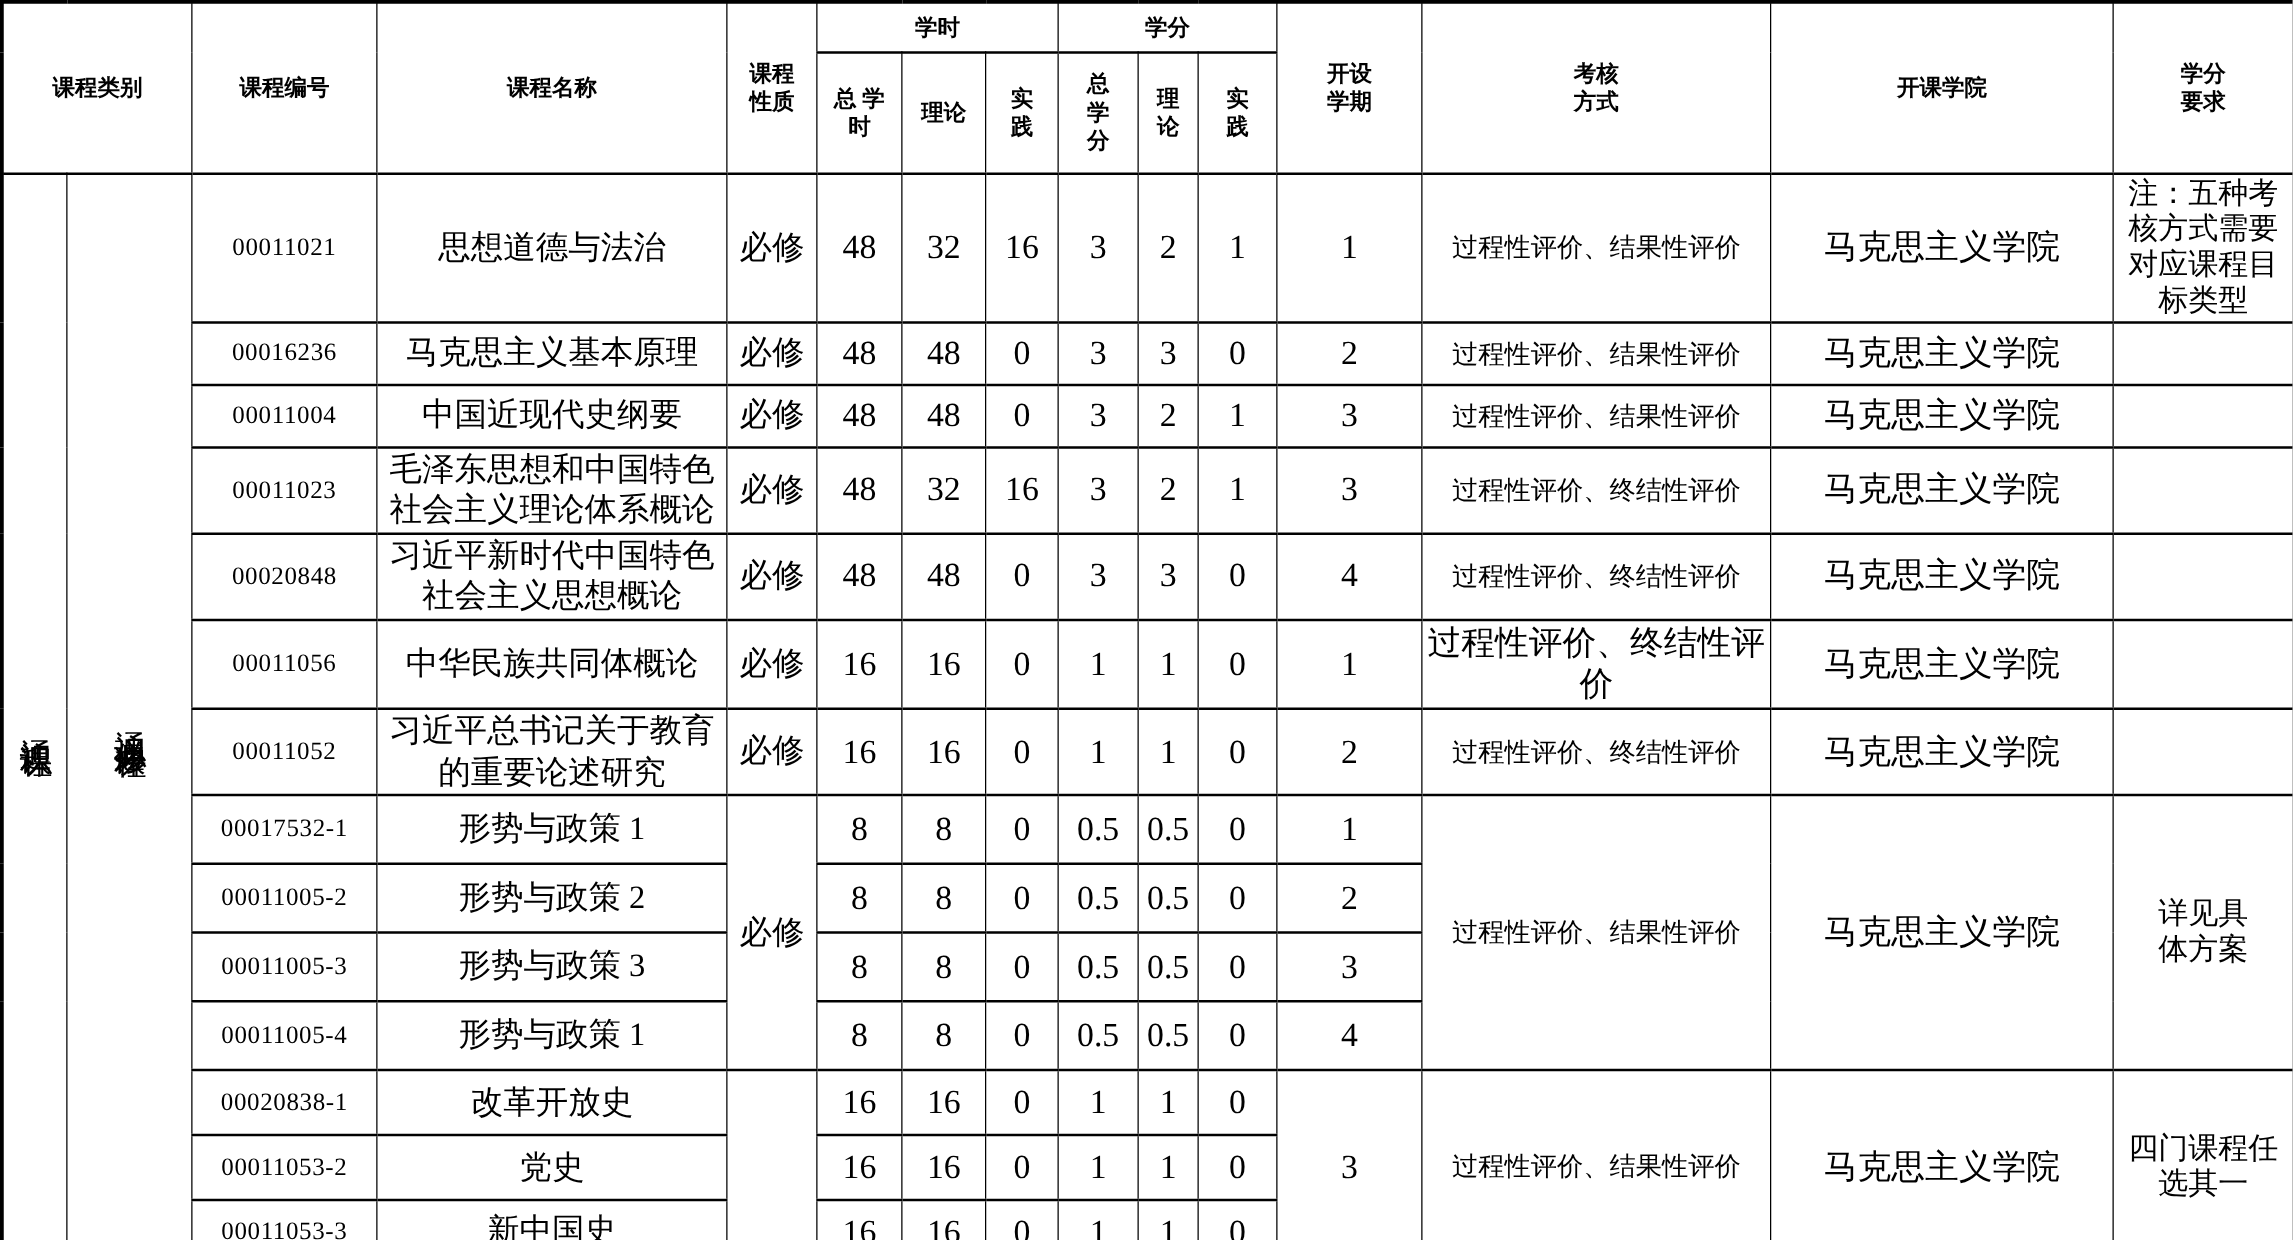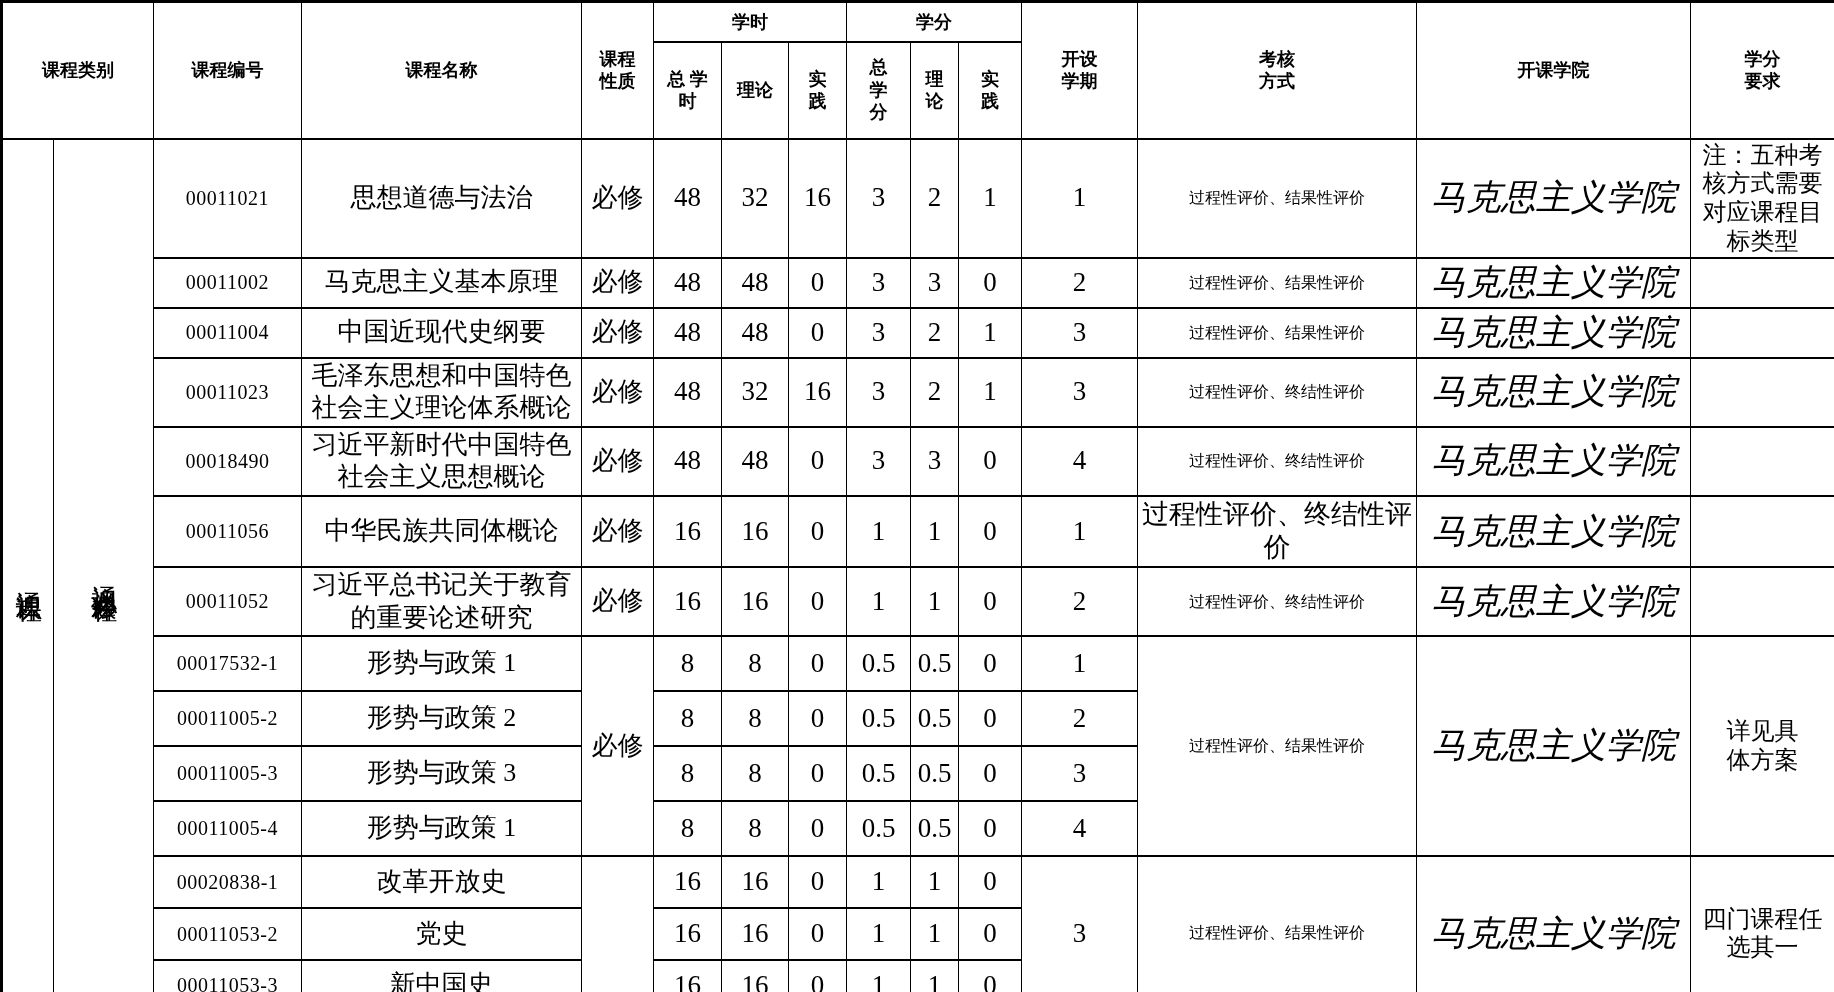--- a/index.html
+++ b/index.html
@@ -19,23 +19,23 @@
     white-space:pre-line;
     overflow:hidden;
     font-weight:normal;
   }
   table{border:3px solid #000;}
   th{font-size:18px;font-weight:bold;line-height:1.25;}
   td{font-size:26px;line-height:1.25;}
   td.num{font-size:27px;}
   td.id{font-size:20px;letter-spacing:0.5px;}
   td.name{font-size:26px;text-align:center;}
-  td.assess{font-size:16px;}
+  td.assess{font-size:21px;}
   td.assess-lg{font-size:27px;}
-  td.college{font-size:35px;font-style:italic;}
+  td.college{font-size:27px;}
   td.req{font-size:24px;line-height:1.2;}
   .vtext{
     writing-mode:vertical-lr;
     text-orientation:upright;
     letter-spacing:0.12em;
     display:inline-block;
     font-size:26px;
   }
 </style>
 </head>
@@ -103,21 +103,21 @@
       <td class="num">16</td>
       <td class="num">3</td>
       <td class="num">2</td>
       <td class="num">1</td>
       <td class="num">1</td>
       <td class="assess">过程性评价、结果性评价</td>
       <td class="college">马克思主义学院</td>
       <td class="req">注：五种考核方式需要对应课程目标类型</td>
     </tr>
     <tr style="height:50px">
-      <td class="id">00011002</td>
+      <td class="id">00016236</td>
       <td class="name">马克思主义基本原理</td>
       <td>必修</td>
       <td class="num">48</td>
       <td class="num">48</td>
       <td class="num">0</td>
       <td class="num">3</td>
       <td class="num">3</td>
       <td class="num">0</td>
       <td class="num">2</td>
       <td class="assess">过程性评价、结果性评价</td>
@@ -148,21 +148,21 @@
       <td class="num">16</td>
       <td class="num">3</td>
       <td class="num">2</td>
       <td class="num">1</td>
       <td class="num">3</td>
       <td class="assess">过程性评价、终结性评价</td>
       <td class="college">马克思主义学院</td>
       <td class="req"></td>
     </tr>
     <tr style="height:68px">
-      <td class="id">00018490</td>
+      <td class="id">00020848</td>
       <td class="name">习近平新时代中国特色社会主义思想概论</td>
       <td>必修</td>
       <td class="num">48</td>
       <td class="num">48</td>
       <td class="num">0</td>
       <td class="num">3</td>
       <td class="num">3</td>
       <td class="num">0</td>
       <td class="num">4</td>
       <td class="assess">过程性评价、终结性评价</td>

